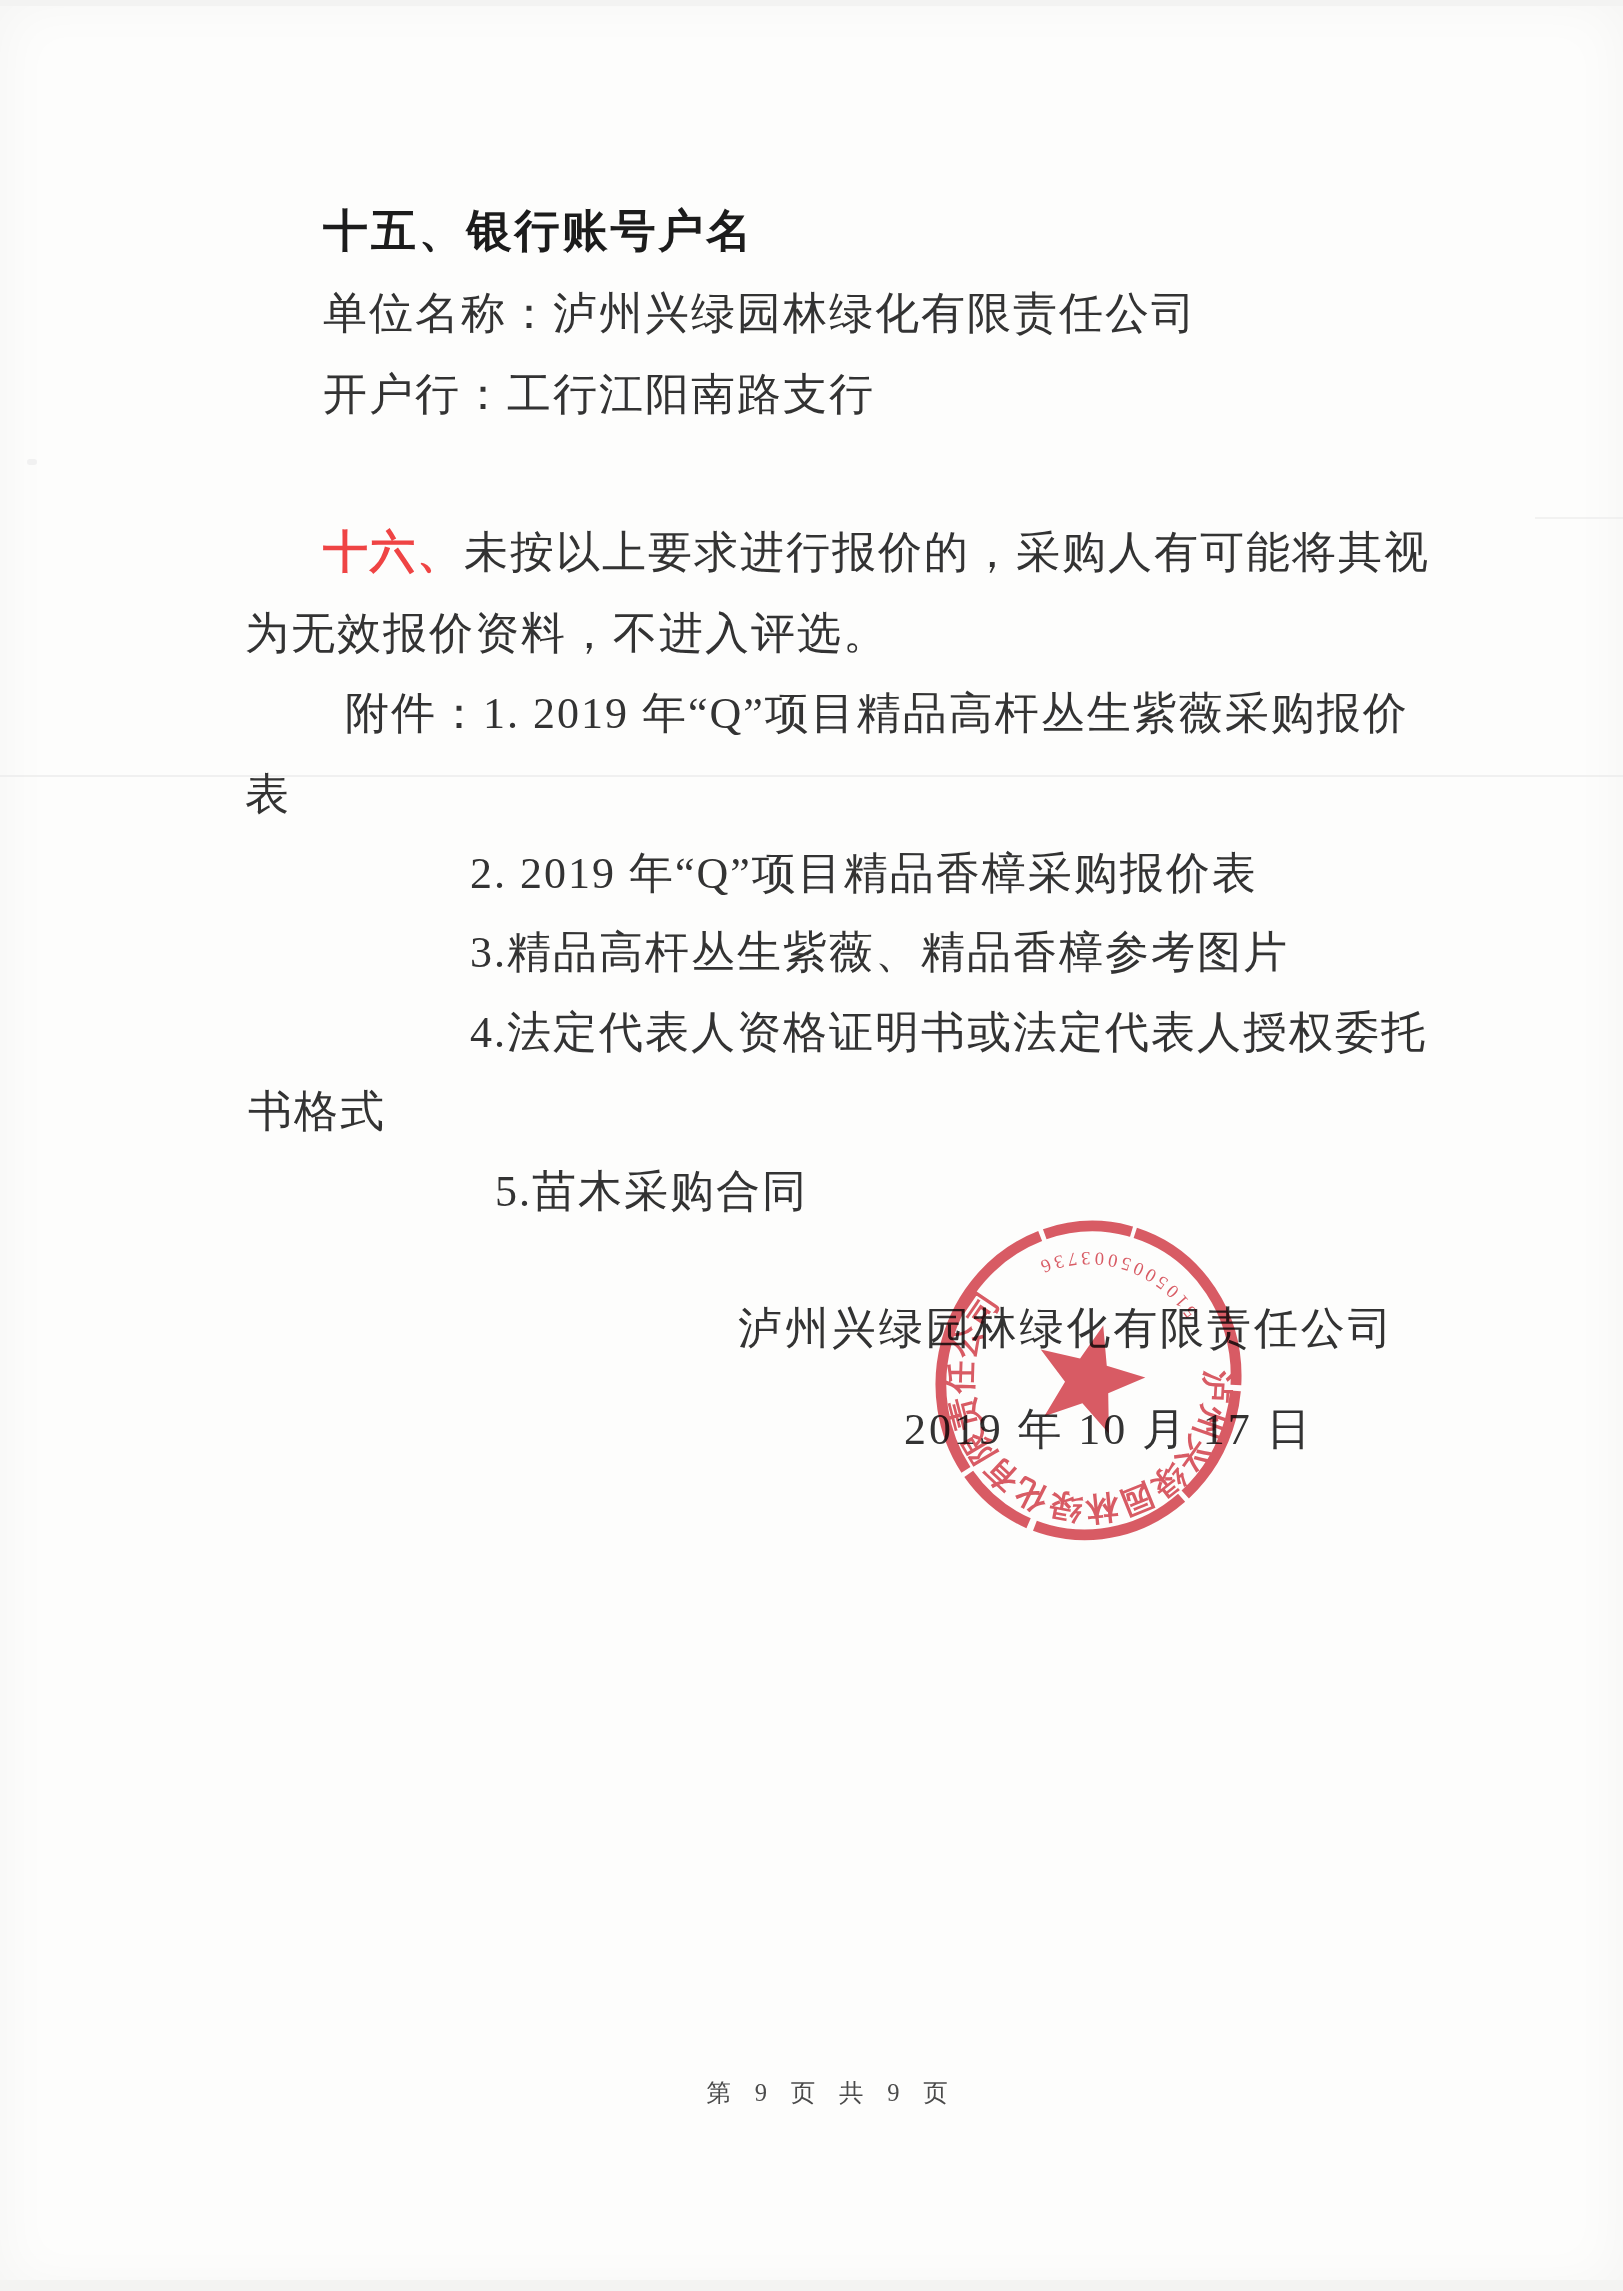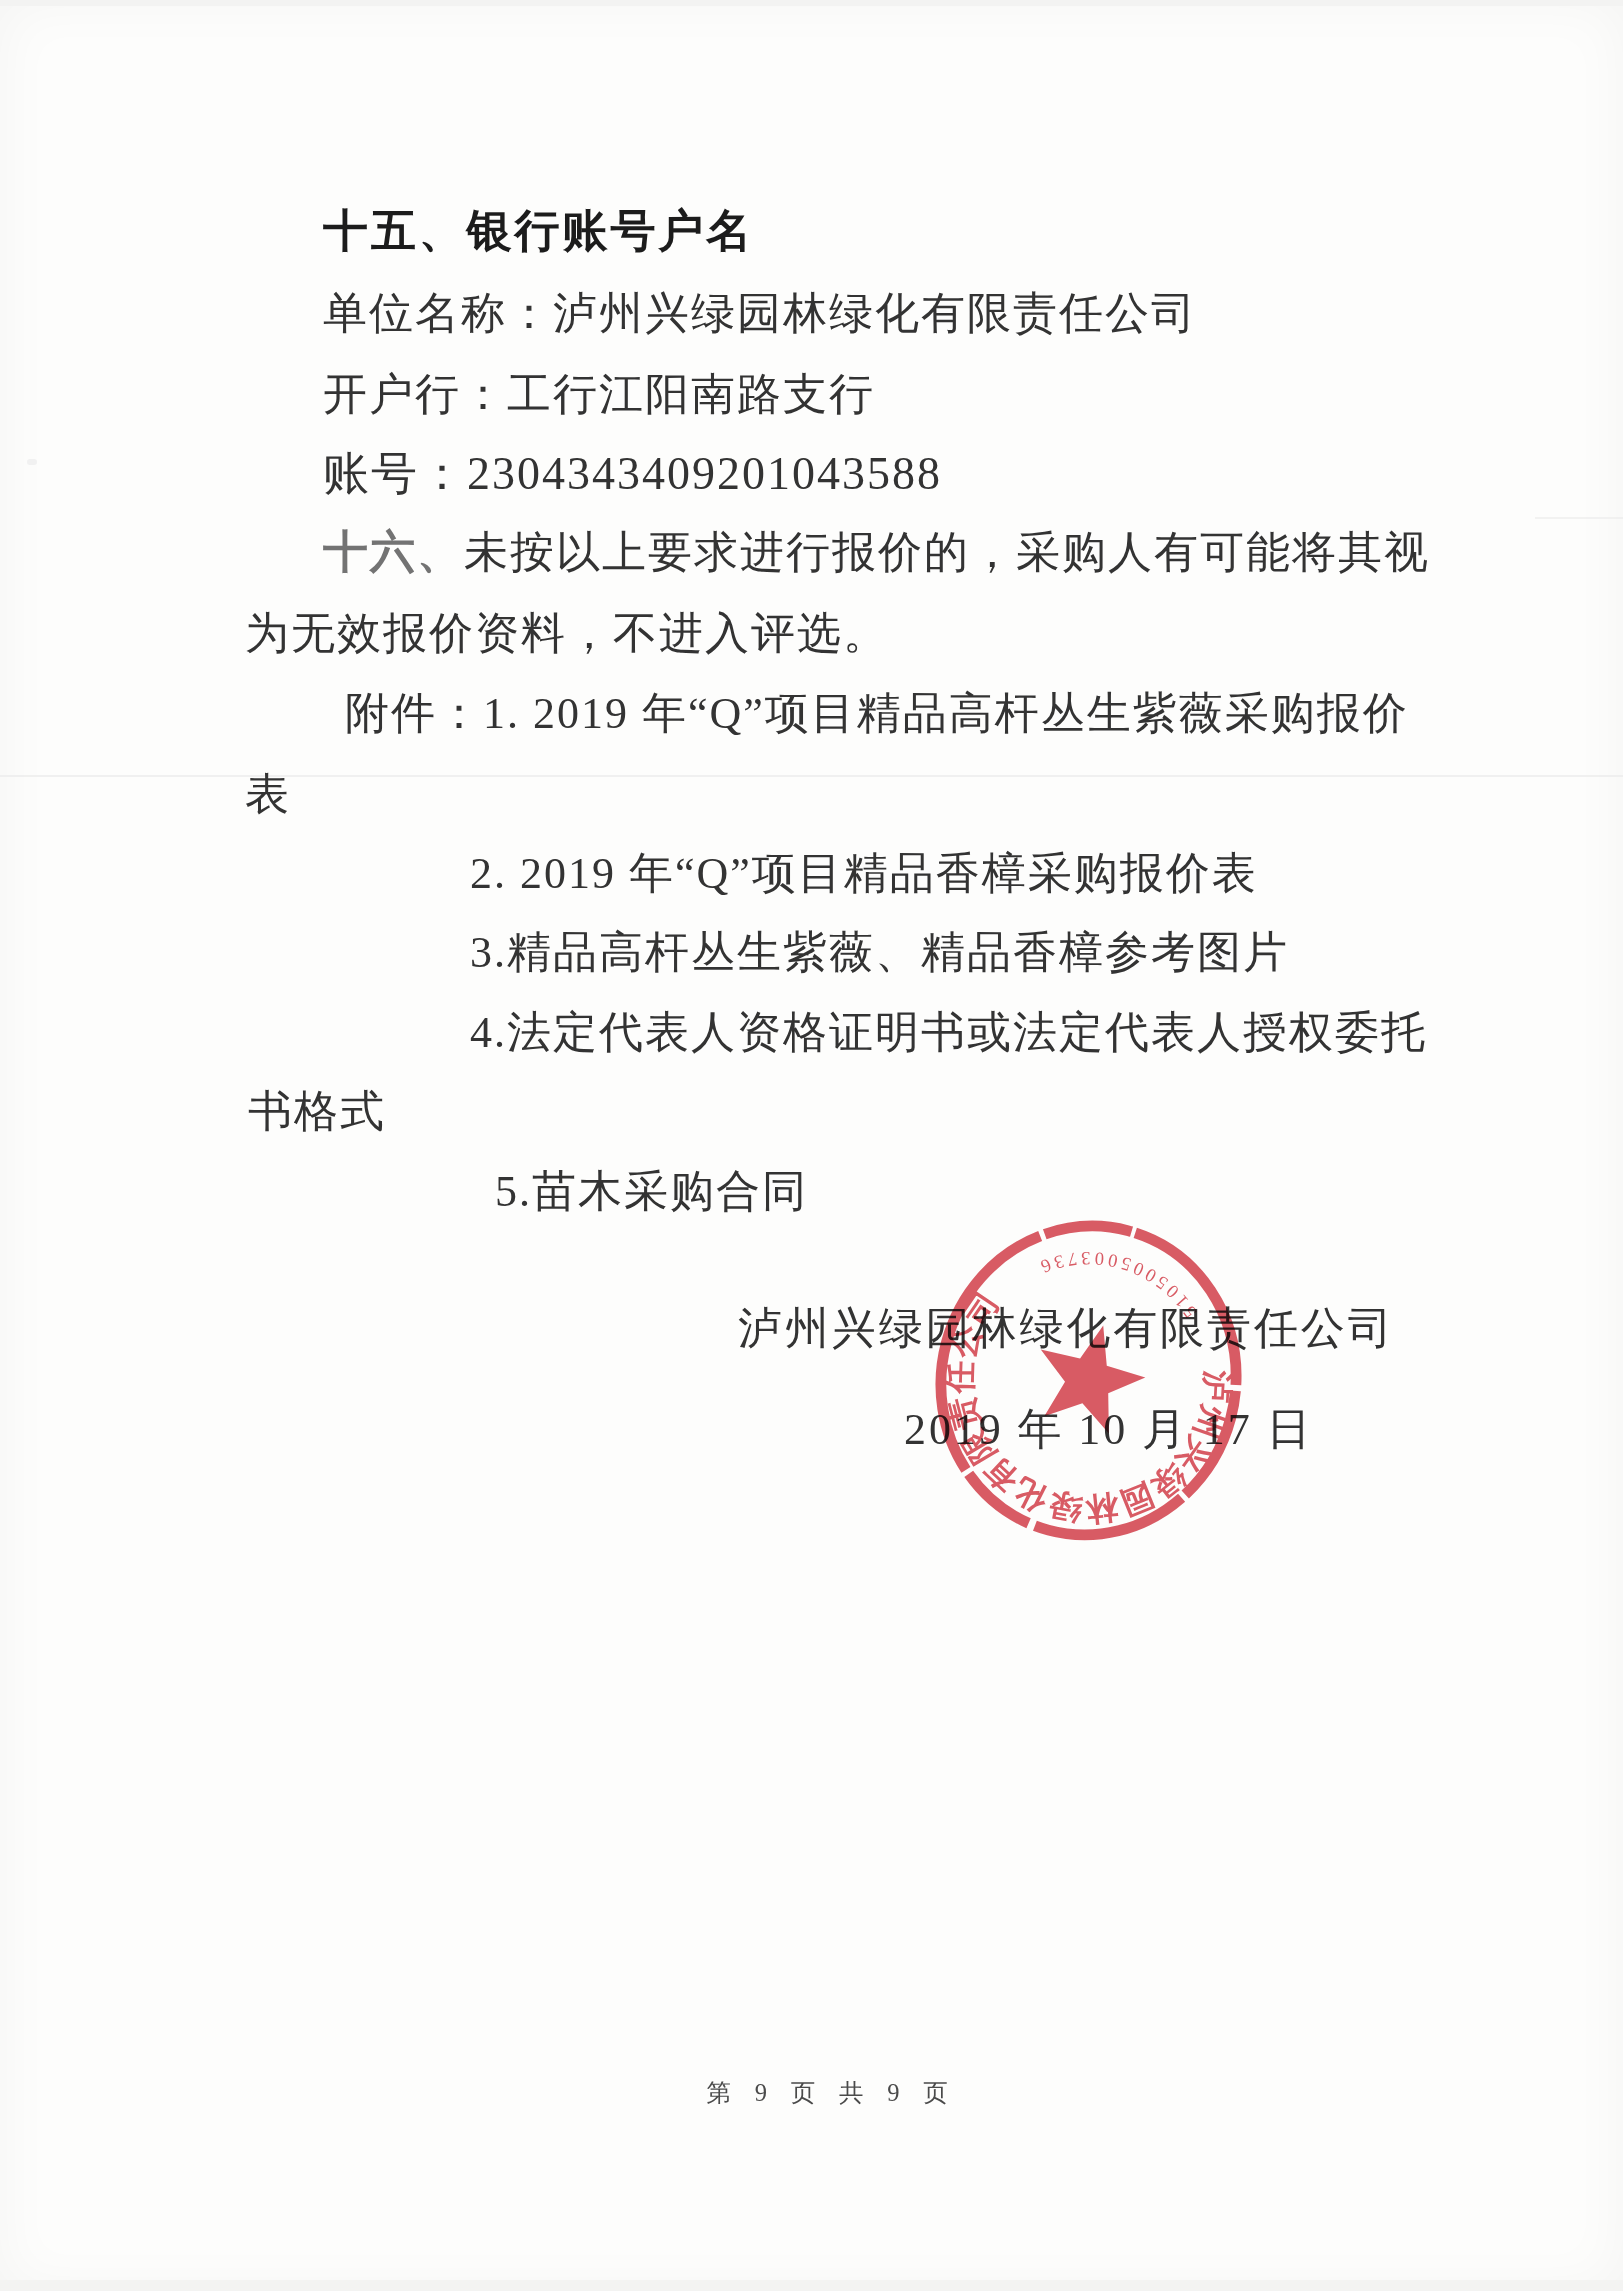--- a/index.html
+++ b/index.html
@@ -22,21 +22,21 @@
   }
   .heading{
     font-family:"Liberation Sans","DejaVu Sans",sans-serif;
     font-weight:700;
     color:#1c1c1c;
     letter-spacing:2.9px;
   }
   .bold-prefix{
     font-family:"Liberation Sans","DejaVu Sans",sans-serif;
     font-weight:700;
-    color:#737373;
+    color:#ef4444;
   }
   .sig{letter-spacing:2.9px;}
   .footer{
     position:absolute;
     left:0;width:100%;
     text-align:center;
     font-size:24.5px;
     letter-spacing:8.8px;
     color:#4a4a4a;
     margin-left:20px;
@@ -69,21 +69,20 @@
   <div class="artifact scan-line" style="left:0;top:775px;width:100%;height:2px;opacity:.8;"></div>
   <div class="artifact scan-line" style="right:0;top:517px;width:88px;height:2px;opacity:.7;"></div>
   <div class="artifact scan-line" style="left:27.4px;top:459px;width:9.8px;height:5.9px;border-radius:2.9px;opacity:.7;"></div>
 
   <div class="line heading" style="left:323px;top:201px;font-size:45px;">十五、银行账号户名</div>
 
   <div class="line" style="left:323px;top:284px;">单位名称：泸州兴绿园林绿化有限责任公司</div>
 
   <div class="line" style="left:323px;top:365px;">开户行：工行江阳南路支行</div>
 
-  <div class="line" style="left:323px;top:443px;font-size:46px;">账号：2304343409201043588</div>
 
   <div class="line" style="left:323px;top:522px;">
     <span class="bold-prefix" style="font-size:45px;">十六、</span><span>未按以上要求进行报价的，采购人有可能将其视</span>
   </div>
 
   <div class="line" style="left:245px;top:604px;">为无效报价资料，不进入评选。</div>
 
   <div class="line" style="left:345px;top:684px;">附件：1. 2019 年“Q”项目精品高杆丛生紫薇采购报价</div>
 
   <div class="line" style="left:245px;top:765px;">表</div>

